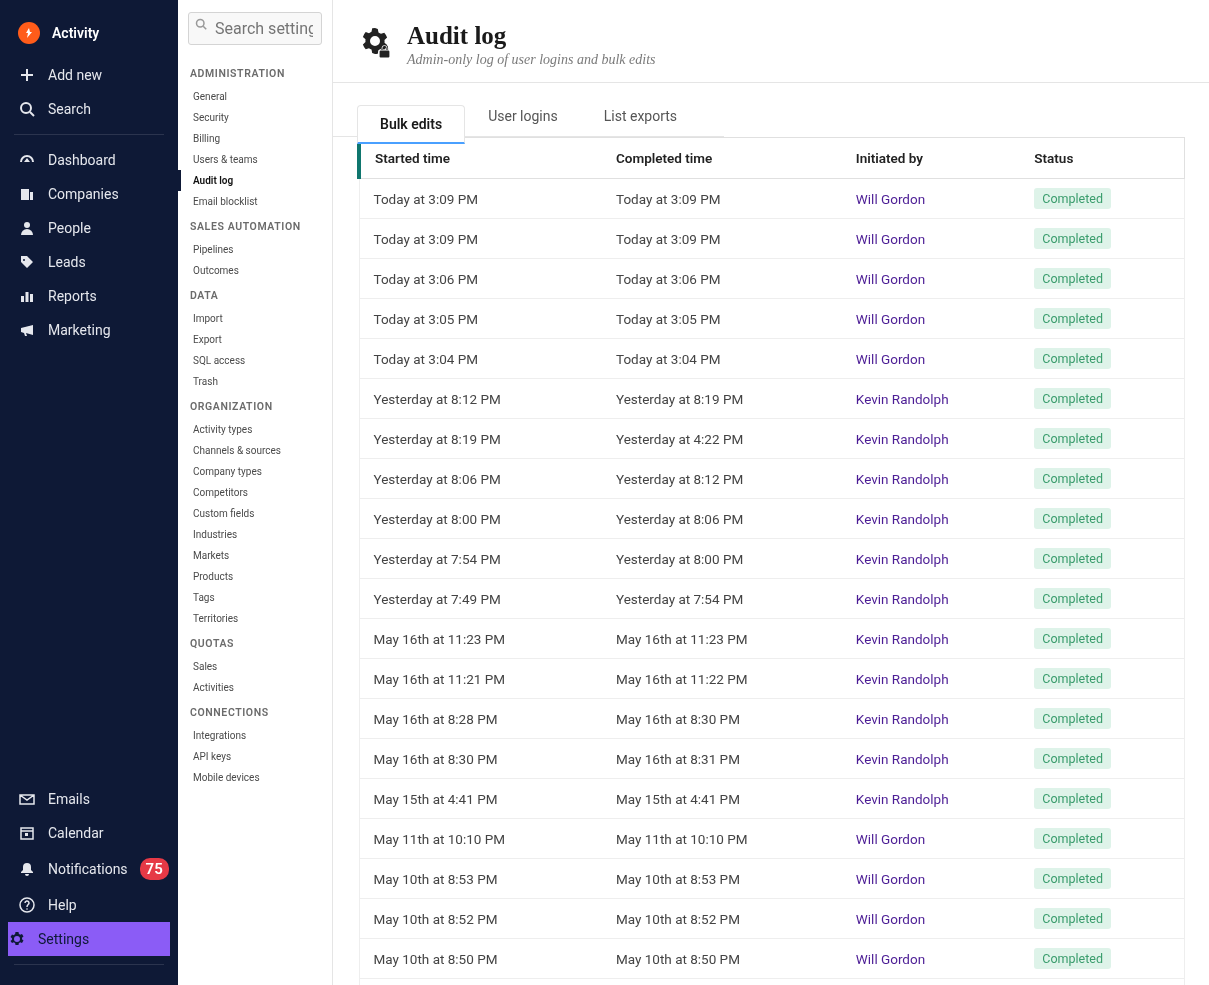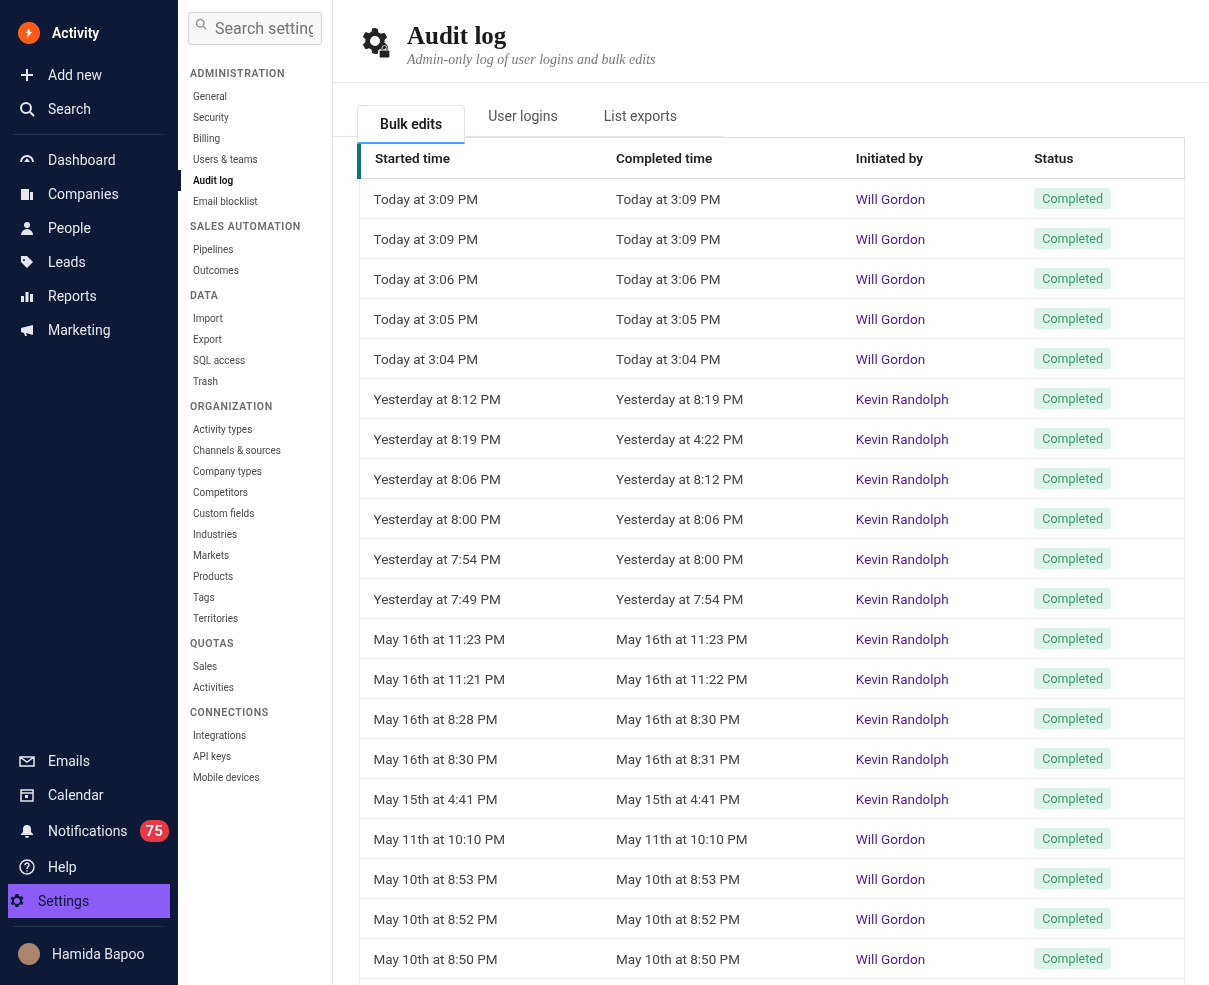--- a/index.html
+++ b/index.html
@@ -176,24 +176,20 @@
         <div class="nav-item active">
           <span class="icon">
             <svg width="16" height="16" viewBox="0 0 16 16" fill="currentColor">
               <path d="M8 5a3 3 0 1 0 0 6 3 3 0 0 0 0-6zM6.5 1h3l.4 2a5 5 0 0 1 1.2.7l1.9-.8 1.5 2.6-1.5 1.3a5 5 0 0 1 0 1.4l1.5 1.3-1.5 2.6-1.9-.8a5 5 0 0 1-1.2.7l-.4 2h-3l-.4-2a5 5 0 0 1-1.2-.7l-1.9.8L1.5 10l1.5-1.3a5 5 0 0 1 0-1.4L1.5 6 3 3.4l1.9.8A5 5 0 0 1 6.1 3z"></path>
             </svg>
           </span>
           <span>Settings</span>
         </div>
       </div>
     <div class="nav-divider"></div>
-    <div class="nav-item">
-      <span class="avatar"></span>
-      <span>Hamida Bapoo</span>
-    </div>
   </div>
 </nav>
 
 <aside class="settings-col">
   <div class="search-box">
     <span class="sicon">
       <svg width="12" height="12" viewBox="0 0 16 16">
           <circle cx="7" cy="7" r="5" fill="none" stroke="#999" stroke-width="2"></circle>
           <line x1="11" y1="11" x2="15" y2="15" stroke="#999" stroke-width="2"></line>
         </svg>

